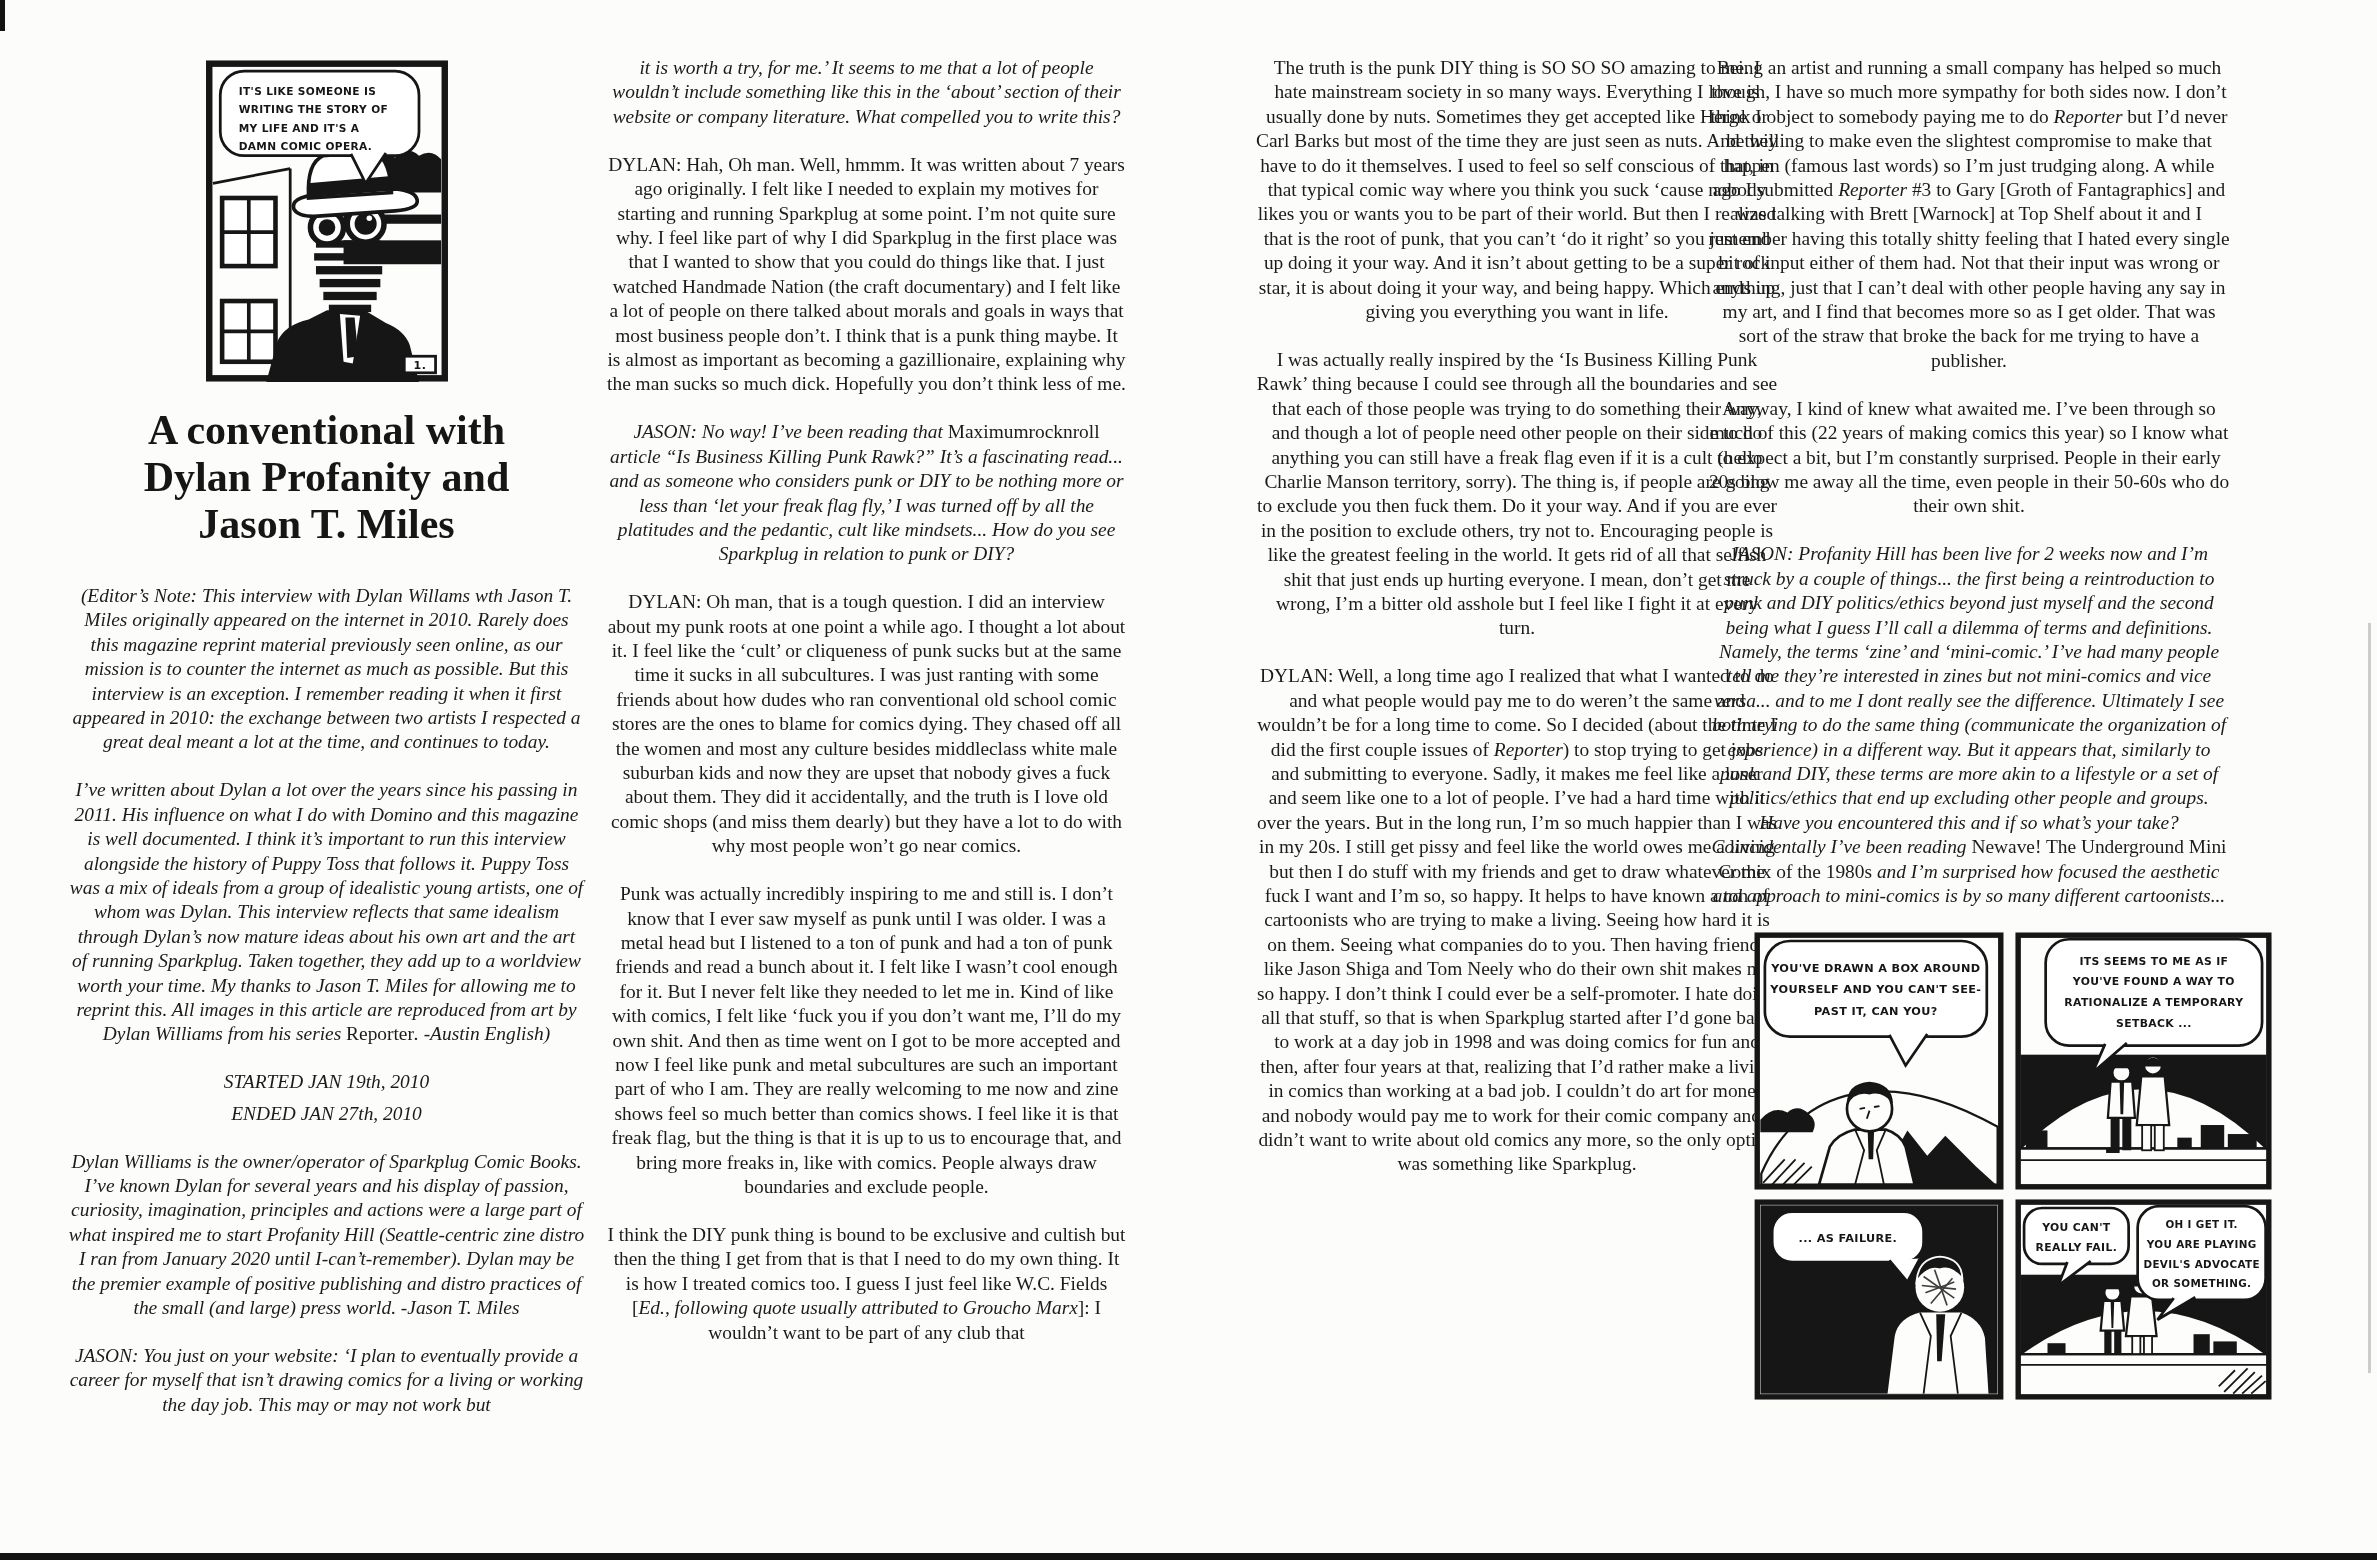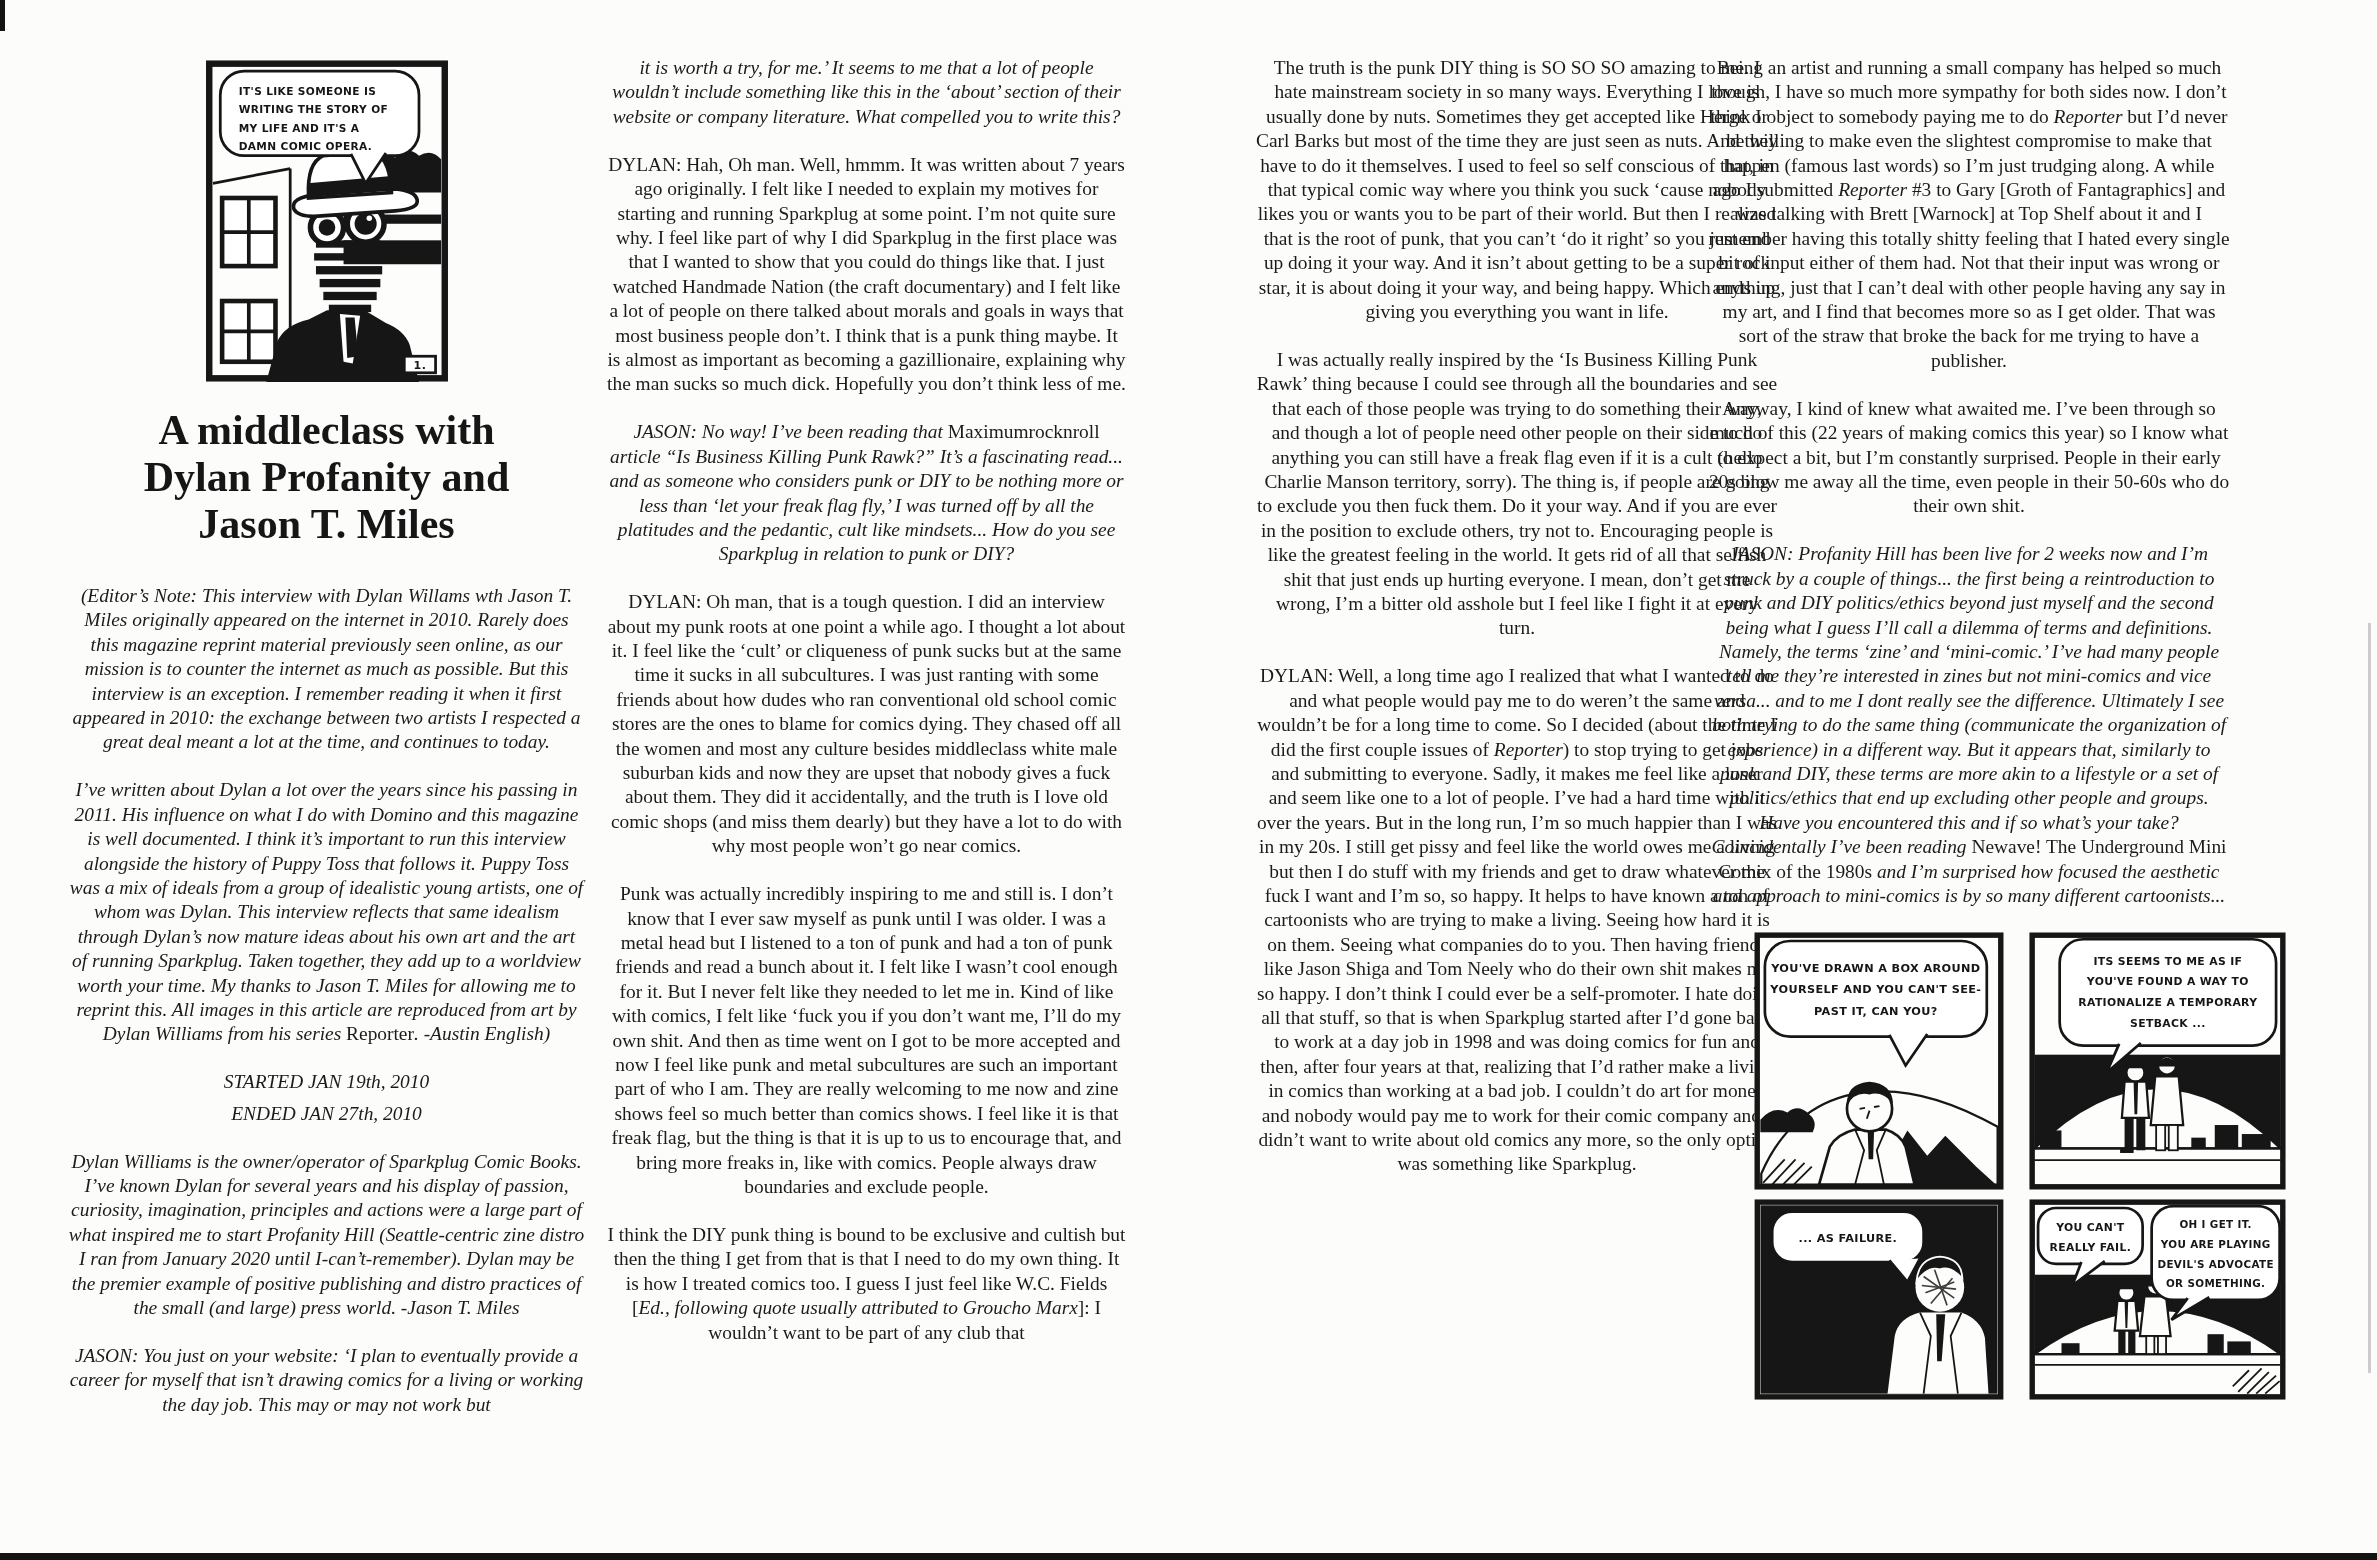--- a/index.html
+++ b/index.html
@@ -19,21 +19,21 @@
   .portrait { display:block; width:244px; height:322px; margin:0 auto 25px auto; }
   .article-title {
     margin:0 0 36px 0; text-align:center;
     font-size:42px; line-height:47px; font-weight:bold; color:#161616;
   }
   .strip {
     margin-top:20px;
     display:grid;
     grid-template-columns:250px 257px;
     grid-template-rows:258px 201px;
-    gap:9px 25px;
+    gap:9px 11px;
     padding-left:46px;
   }
   .strip svg { display:block; width:100%; height:100%; }
   .balloon-txt {
     font-family:"DejaVu Sans", sans-serif; font-weight:bold;
     fill:#161616; letter-spacing:0.4px;
   }
   .bottom-bar { position:absolute; left:0; bottom:0; width:2377px; height:8.1px; background:#131313; }
   .corner-mark { position:absolute; left:0; top:0; width:5.4px; height:31px; background:#131313; }
   .scan-edge { position:absolute; left:2368px; top:623px; width:2.7px; height:750px; background:#cccccc; }
@@ -96,21 +96,21 @@
 
       <rect x="16" y="12" width="216" height="92" rx="26" fill="#ffffff" stroke="#161616" stroke-width="3"></rect>
       <path d="M158,102 L174,134 L196,101" fill="#ffffff" stroke="#161616" stroke-width="3"></path>
       <text x="36" y="38" font-size="11.5" class="balloon-txt">IT'S LIKE SOMEONE IS</text>
       <text x="36" y="58" font-size="11.5" class="balloon-txt">WRITING THE STORY OF</text>
       <text x="36" y="78" font-size="11.5" class="balloon-txt">MY LIFE AND IT'S A</text>
       <text x="36" y="98" font-size="11.5" class="balloon-txt">DAMN COMIC OPERA.</text>
     </svg>
 
     <h1 class="article-title">
-      <span>A middleclass with</span><br>
+      <span>A conventional with</span><br>
       <span>Dylan Profanity and</span><br>
       <span>Jason T. Miles</span>
     </h1>
 
     <div>
         <p class="par"><span class="it">(Editor’s Note: This interview with Dylan Willams wth Jason T. Miles originally appeared on the internet in 2010. Rarely does this magazine reprint material previously seen online, as our mission is to counter the internet as much as possible. But this interview is an exception. I remember reading it when it first appeared in 2010: the exchange between two artists I respected a great deal meant a lot at the time, and continues to today.</span></p>
         <p class="par"><span class="it">I’ve written about Dylan a lot over the years since his passing in 2011. His influence on what I do with Domino and this magazine is well documented. I think it’s important to run this interview alongside the history of Puppy Toss that follows it. Puppy Toss was a mix of ideals from a group of idealistic young artists, one of whom was Dylan. This interview reflects that same idealism through Dylan’s now mature ideas about his own art and the art of running Sparkplug. Taken together, they add up to a worldview worth your time. My thanks to Jason T. Miles for allowing me to reprint this. All images in this article are reproduced from art by Dylan Williams from his series </span><span>Reporter</span><span class="it">. -Austin English)</span></p>
         <p class="par tight"><span class="it">STARTED JAN 19th, 2010</span></p>
         <p class="par"><span class="it">ENDED JAN 27th, 2010</span></p>
         <p class="par"><span class="it">Dylan Williams is the owner/operator of Sparkplug Comic Books. I’ve known Dylan for several years and his display of passion, curiosity, imagination, principles and actions were a large part of what inspired me to start Profanity Hill (Seattle-centric zine distro I ran from January 2020 until I-can’t-remember). Dylan may be the premier example of positive publishing and distro practices of the small (and large) press world. -Jason T. Miles</span></p>

